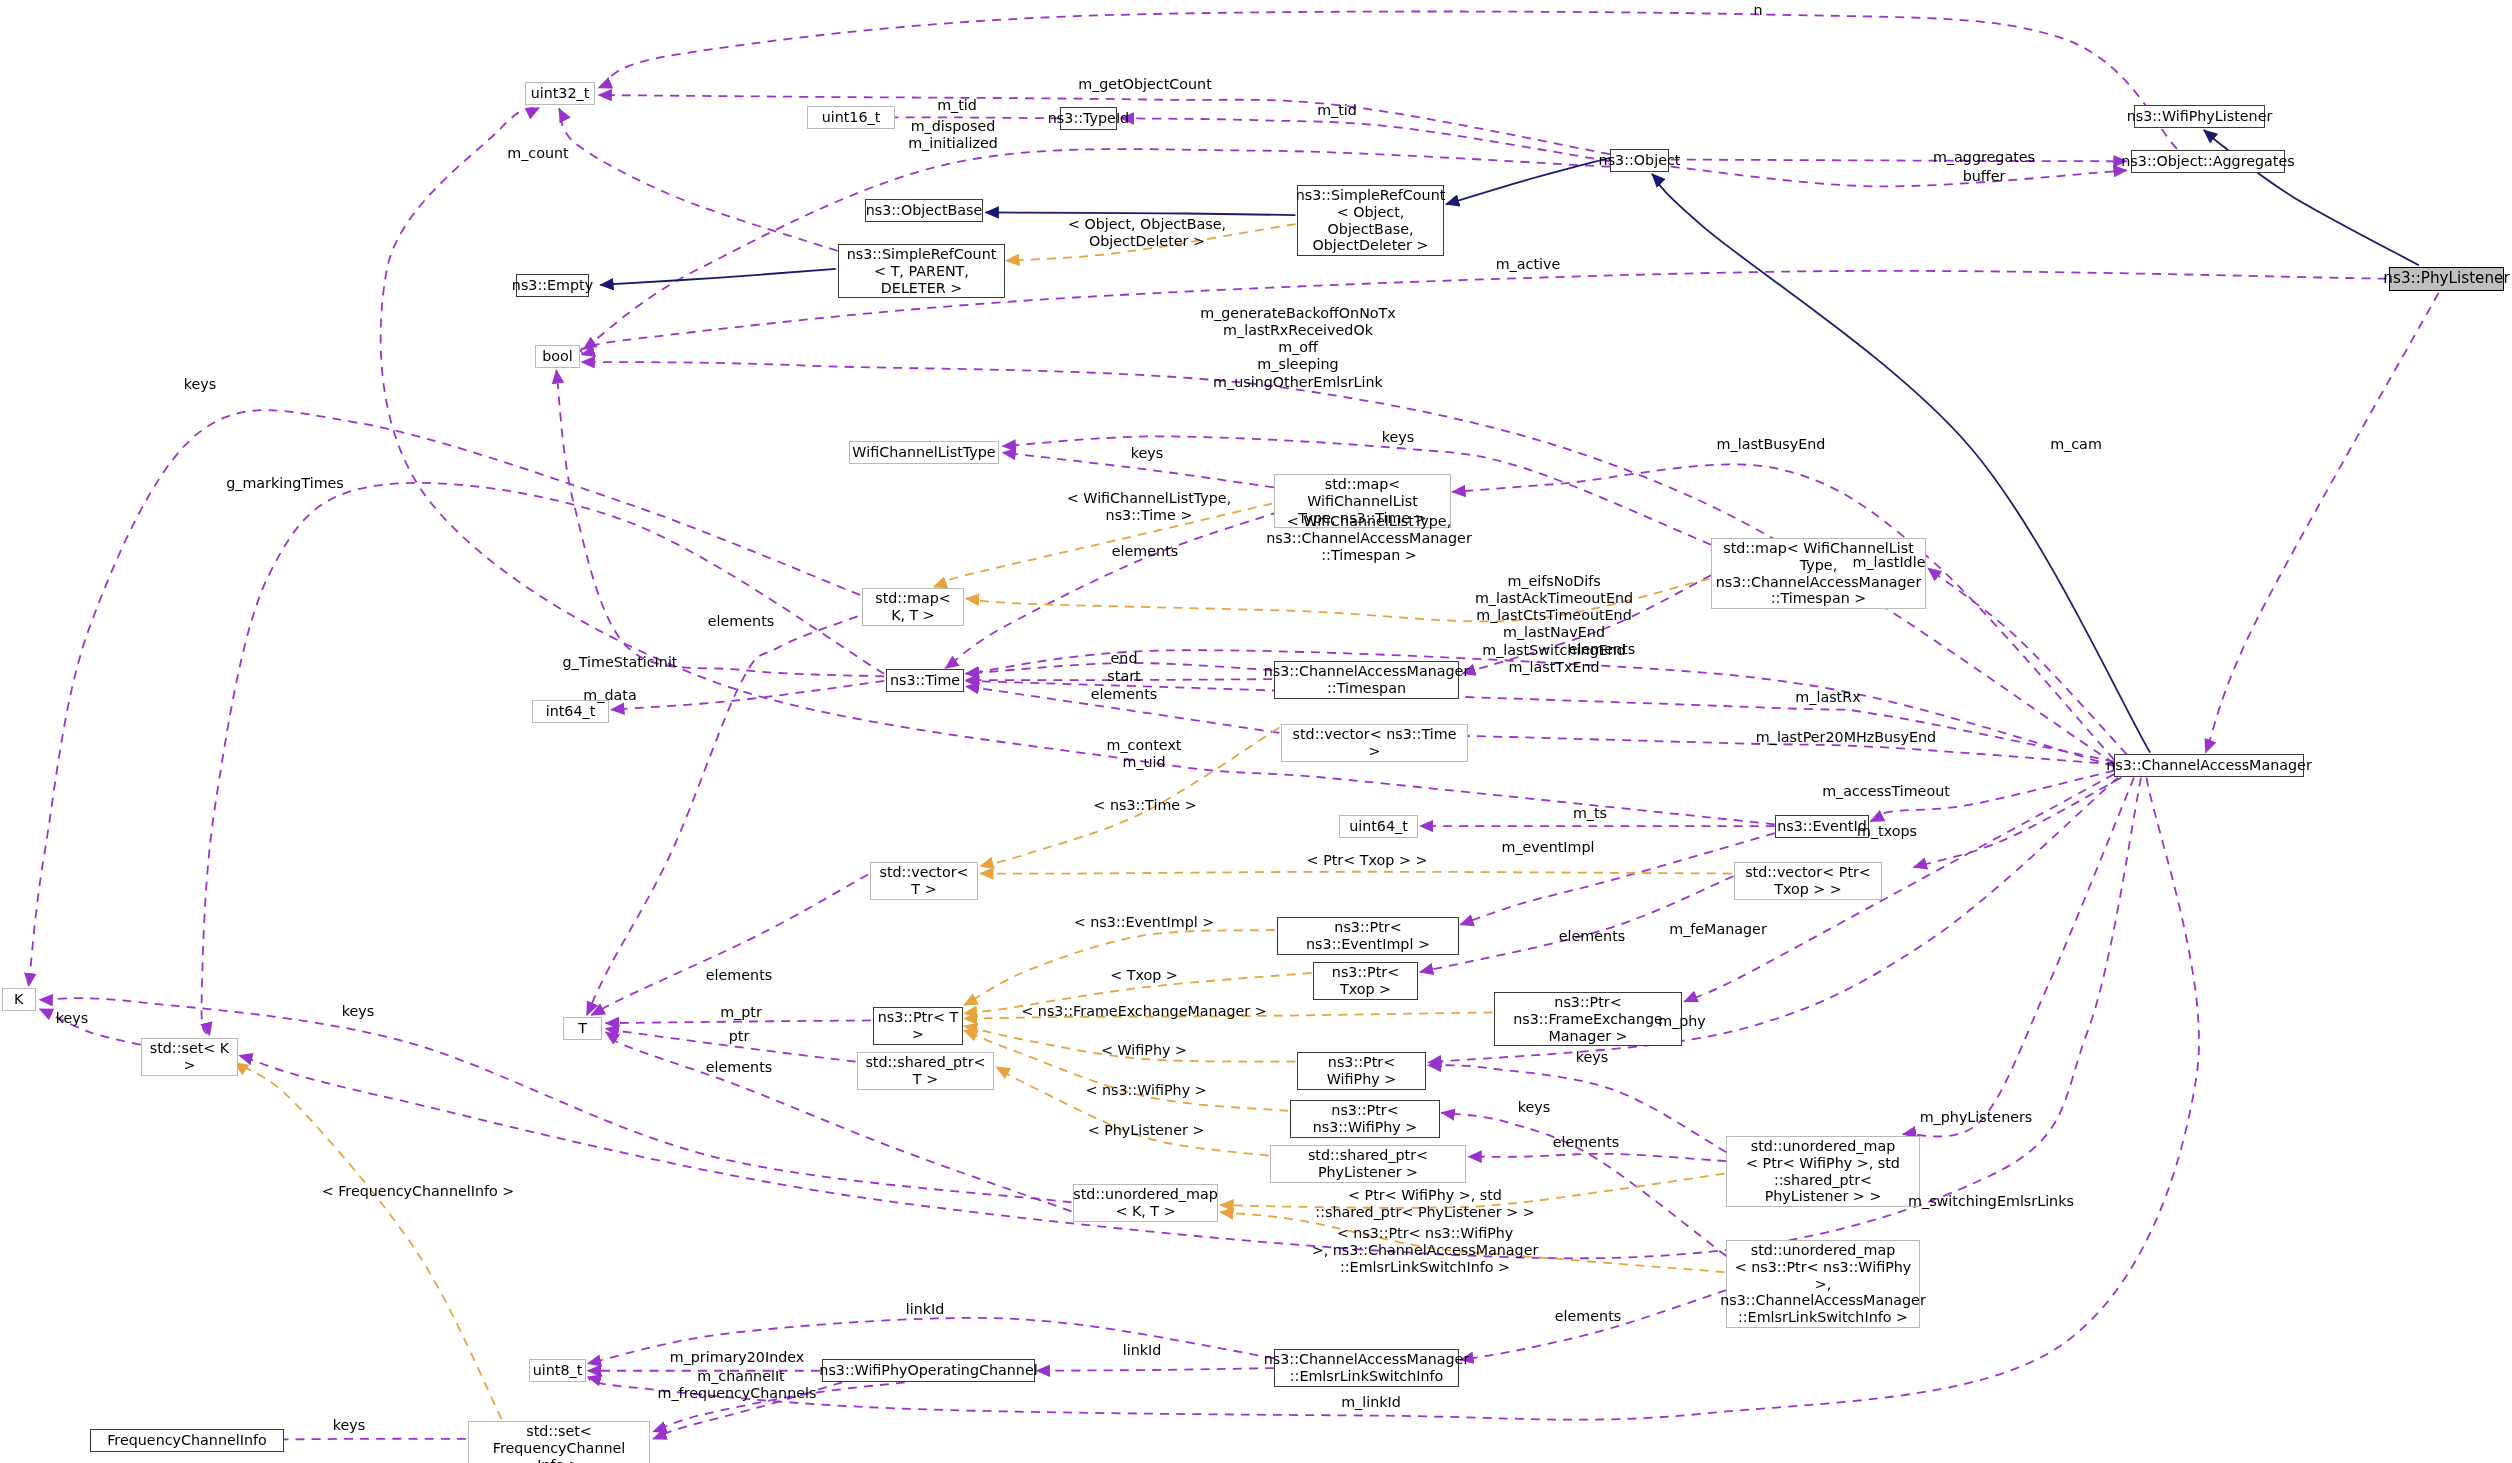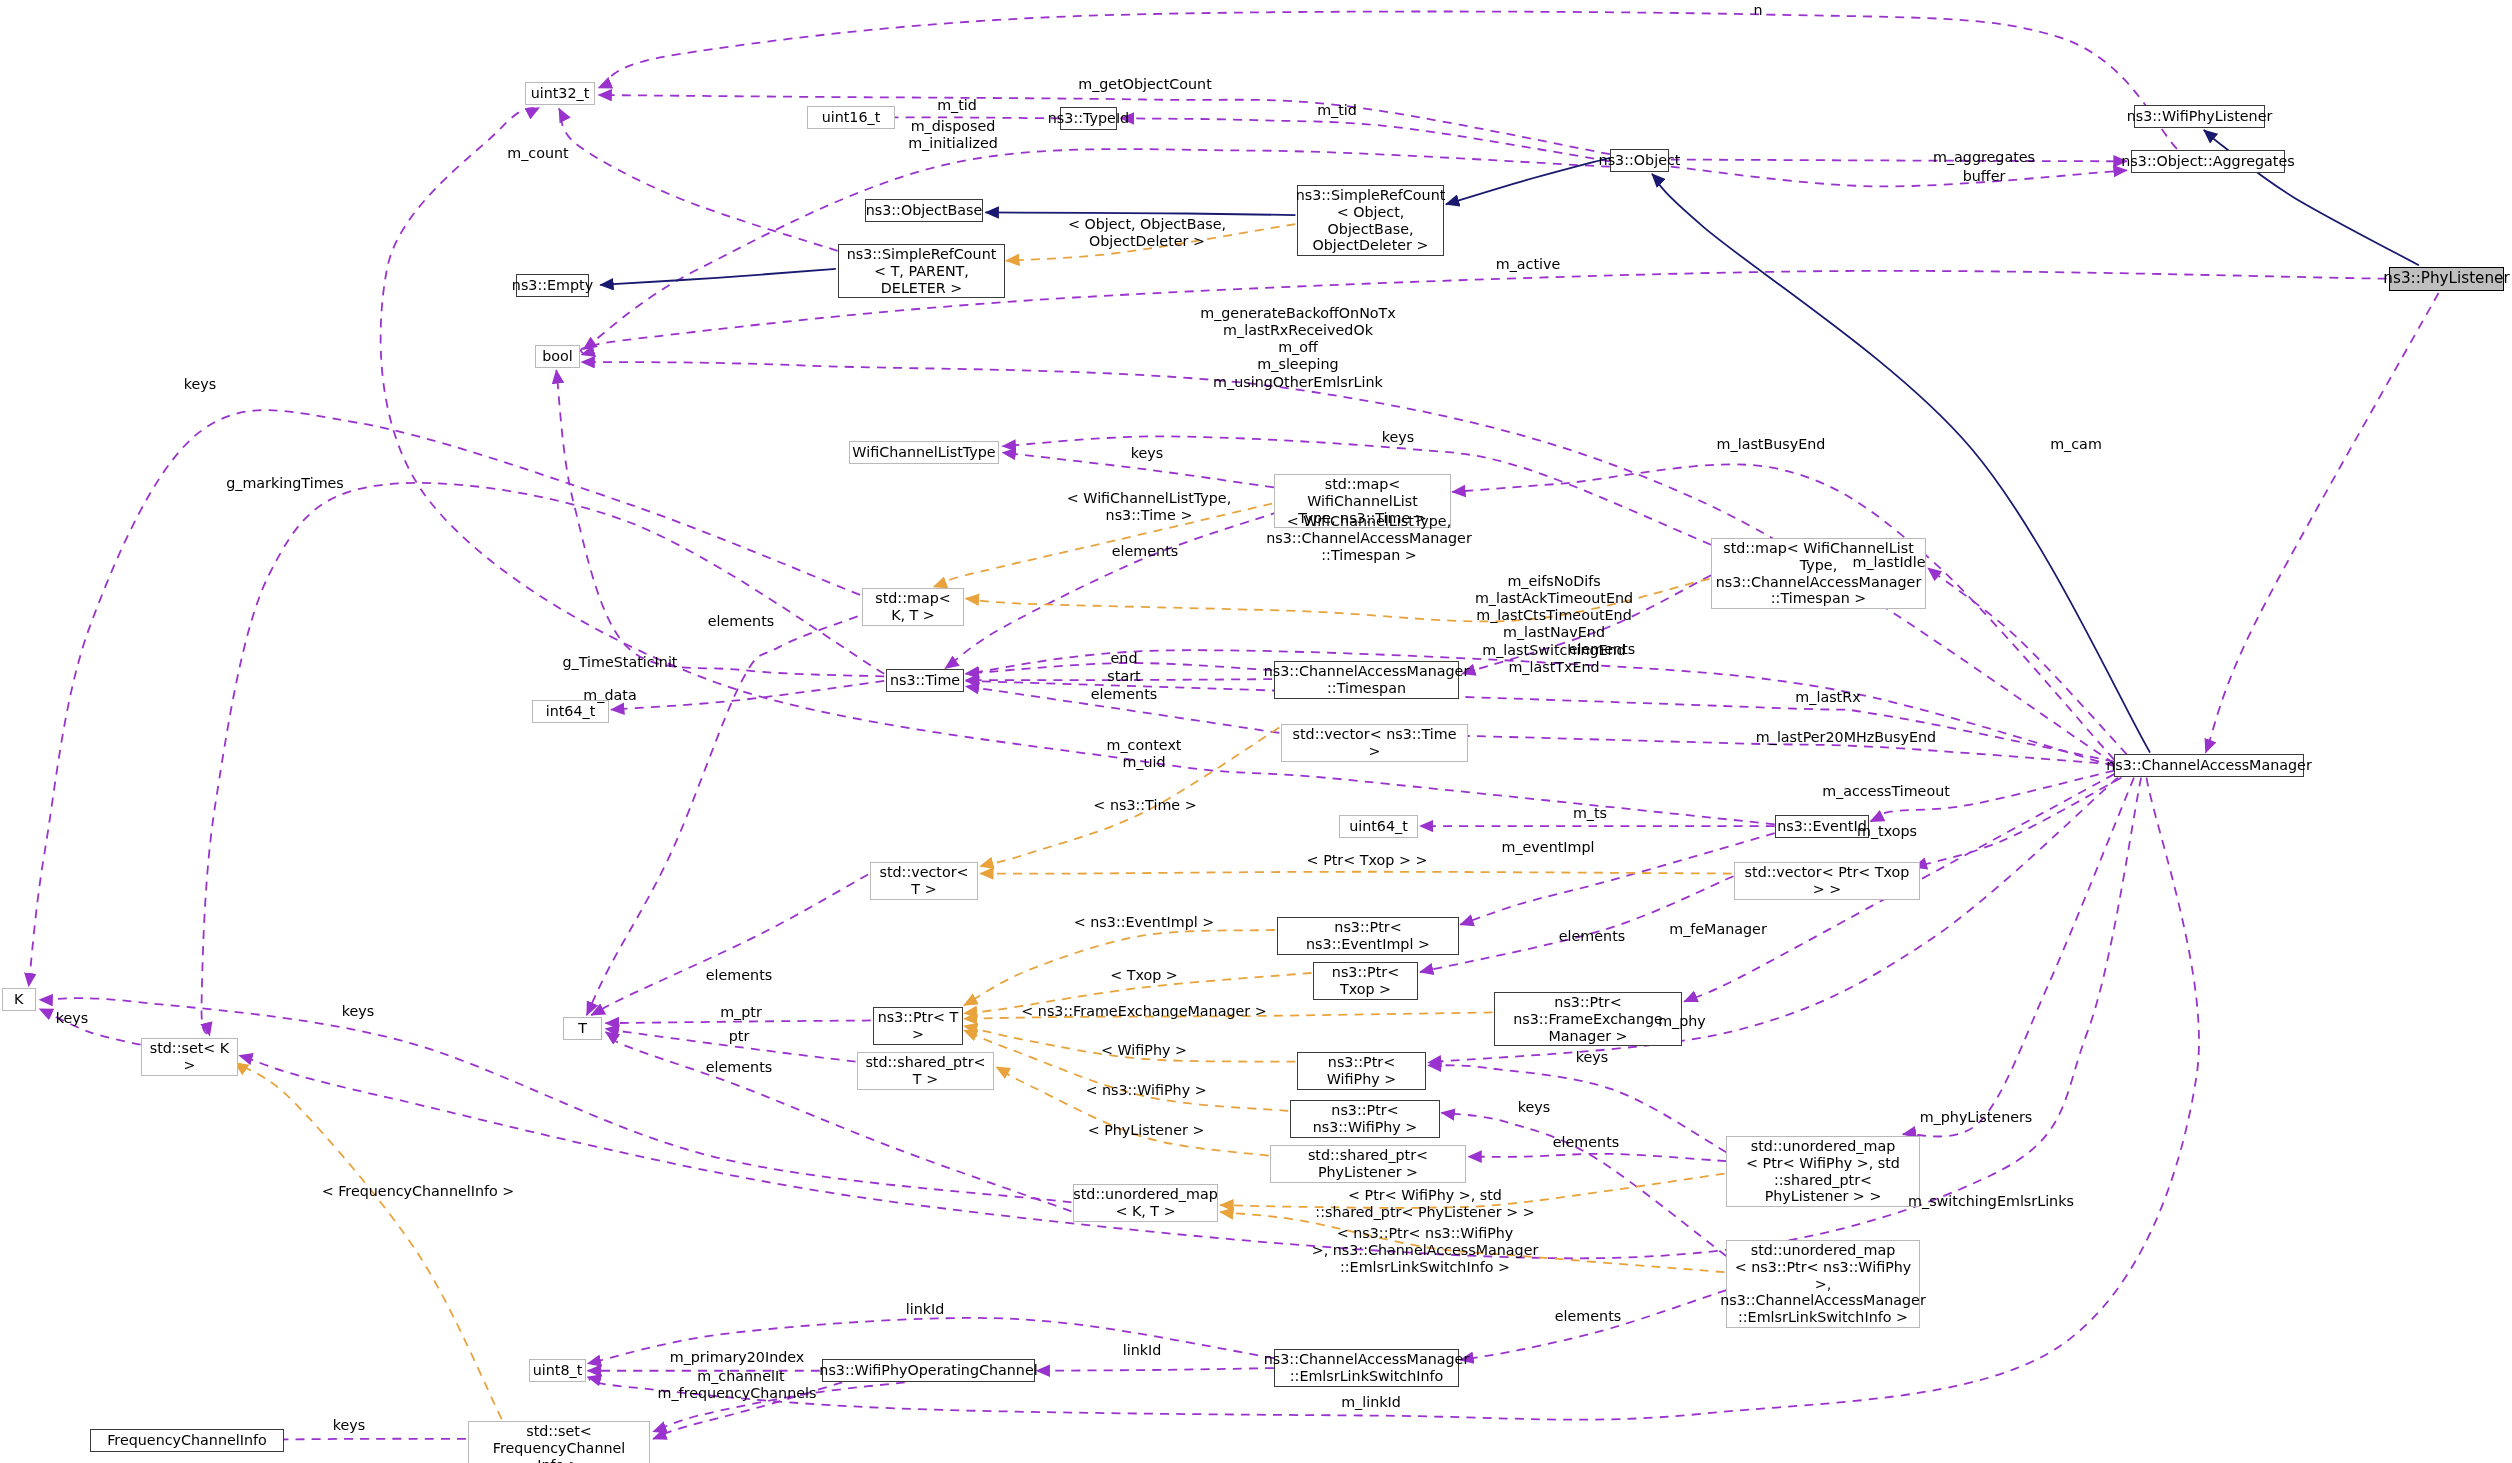--- a/index.html
+++ b/index.html
@@ -134,21 +134,21 @@
 ::Timespan &gt;</div>
       <div class="node" style="left: 862px; top: 588px; width: 102px; min-height: 23px;">std::map&lt; K, T &gt;</div>
       <div class="node ns3" style="left: 886px; top: 669px; width: 78px; min-height: 23px;">ns3::Time</div>
       <div class="node ns3" style="left: 1274px; top: 661px; width: 185px; min-height: 38px;">ns3::ChannelAccessManager
 ::Timespan</div>
       <div class="node" style="left: 532px; top: 700px; width: 77px; min-height: 23px;">int64_t</div>
       <div class="node" style="left: 1281px; top: 724px; width: 187px; min-height: 23px;">std::vector&lt; ns3::Time &gt;</div>
       <div class="node ns3" style="left: 2114px; top: 754px; width: 190px; min-height: 23px;">ns3::ChannelAccessManager</div>
       <div class="node" style="left: 1339px; top: 815px; width: 79px; min-height: 23px;">uint64_t</div>
       <div class="node ns3" style="left: 1775px; top: 815px; width: 94px; min-height: 23px;">ns3::EventId</div>
-      <div class="node" style="left: 1734px; top: 862px; width: 186px; min-height: 23px;">std::vector&lt; Ptr&lt; Txop &gt; &gt;</div>
+      <div class="node" style="left: 1734px; top: 862px; width: 148px; min-height: 23px;">std::vector&lt; Ptr&lt; Txop &gt; &gt;</div>
       <div class="node" style="left: 870px; top: 862px; width: 108px; min-height: 23px;">std::vector&lt; T &gt;</div>
       <div class="node ns3" style="left: 1277px; top: 917px; width: 182px; min-height: 23px;">ns3::Ptr&lt; ns3::EventImpl &gt;</div>
       <div class="node ns3" style="left: 1313px; top: 962px; width: 105px; min-height: 23px;">ns3::Ptr&lt; Txop &gt;</div>
       <div class="node ns3" style="left: 1494px; top: 992px; width: 188px; min-height: 39px;">ns3::Ptr&lt; ns3::FrameExchange
 Manager &gt;</div>
       <div class="node ns3" style="left: 873px; top: 1007px; width: 90px; min-height: 23px;">ns3::Ptr&lt; T &gt;</div>
       <div class="node" style="left: 563px; top: 1017px; width: 39px; min-height: 23px;">T</div>
       <div class="node" style="left: 1.8px; top: 988px; width: 34px; min-height: 23px;">K</div>
       <div class="node" style="left: 141px; top: 1038px; width: 97px; min-height: 23px;">std::set&lt; K &gt;</div>
       <div class="node" style="left: 857px; top: 1052px; width: 137px; min-height: 23px;">std::shared_ptr&lt; T &gt;</div>

